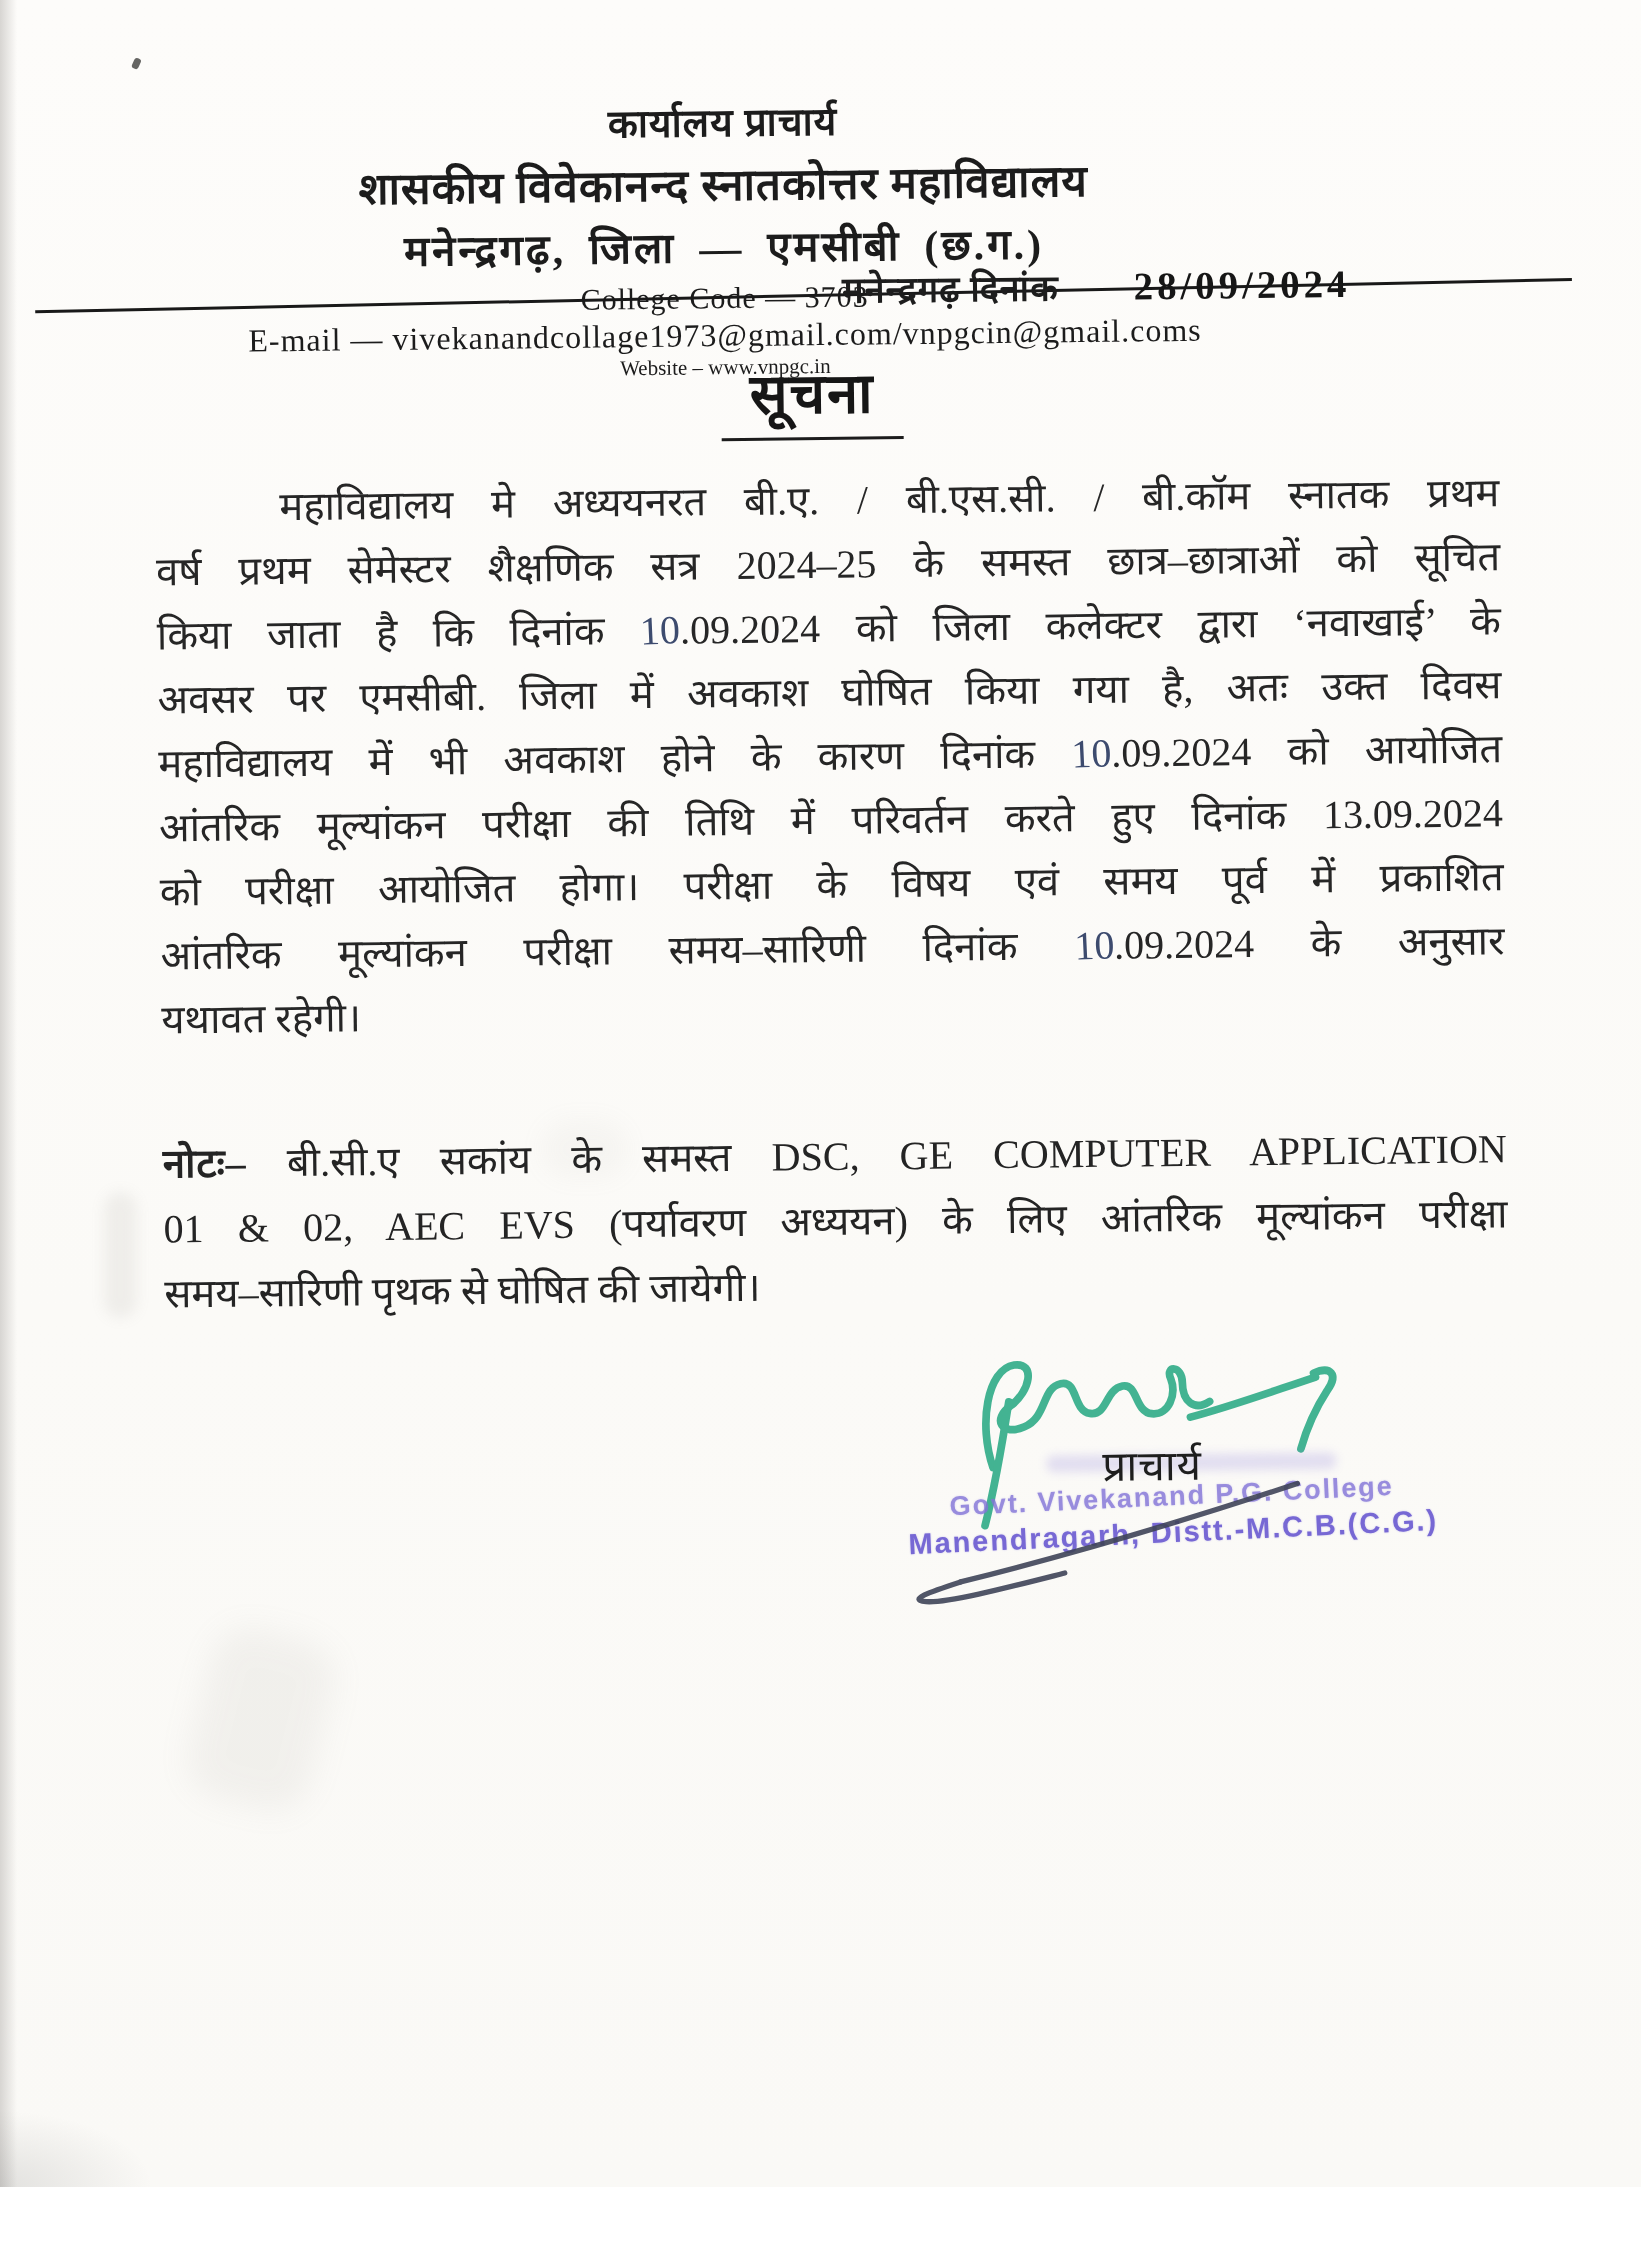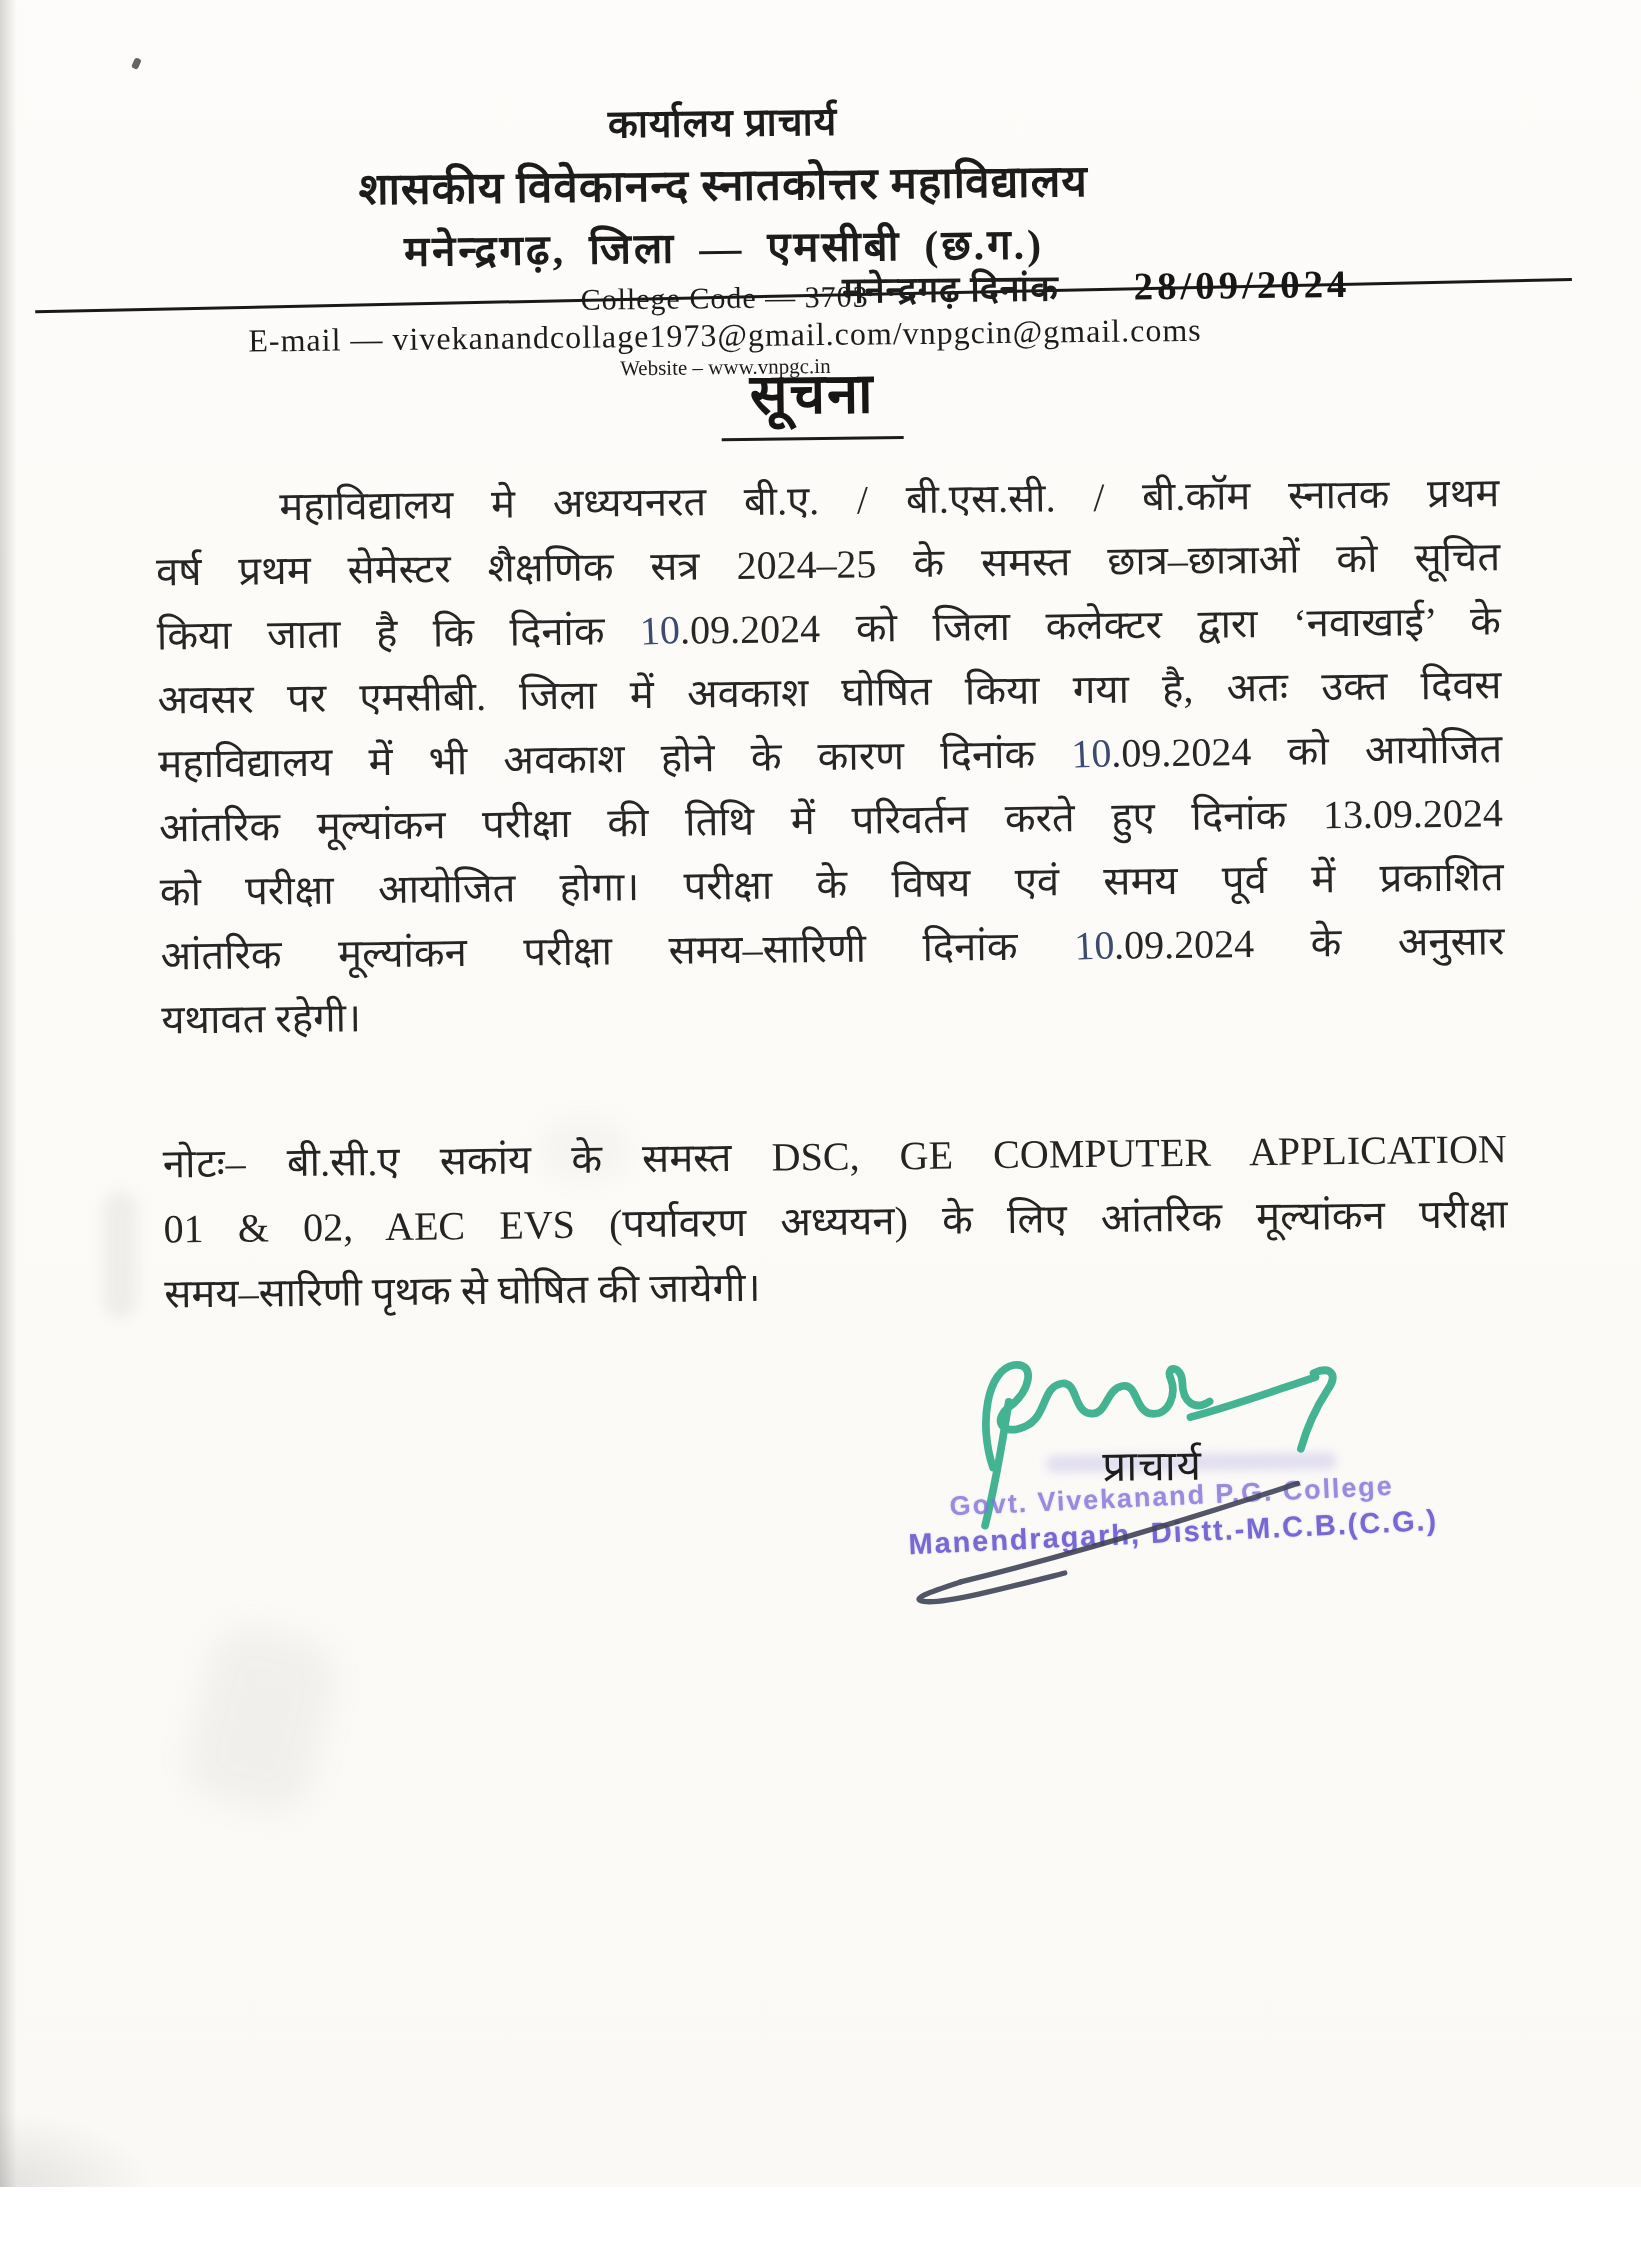--- a/index.html
+++ b/index.html
@@ -45,21 +45,21 @@
     padding:0 29px 7.7px 29px;border-bottom:3.9px solid #1c1c1c;letter-spacing:1.9px;}
 
   .bodytext{position:absolute;left:153px;top:469px;width:1344px;
     font-size:40px;line-height:64px;color:#262626;}
   .notetext{position:absolute;left:153px;top:1124px;width:1344px;
     font-size:40px;line-height:65px;color:#242424;}
   .tline{white-space:normal;}
   .tline.just{text-align:justify;text-align-last:justify;}
   .tline.ind{text-indent:124px;}
   .seg-n{}
-  .seg-b{font-weight:normal;letter-spacing:1px;}
+  .seg-b{font-weight:bold;letter-spacing:1px;}
   .seg-d{color:#3d4b6e;font-weight:500;display:inline-block;transform:rotate(-2deg);
     text-shadow:0 0 2.9px rgba(255,255,255,.95);}
 
   .sig{position:absolute;left:888px;top:1344px;width:560px;height:280px;}
   .sig svg{position:absolute;left:0;top:0;}
   .sig-designation{position:absolute;left:201px;top:95px;font-size:42px;color:#1e1e1e;
     z-index:2;letter-spacing:1px;}
   .stamp{position:absolute;left:-19.3px;top:141px;width:579px;text-align:center;z-index:2;
     transform:rotate(-2deg);font-family:"Liberation Sans","DejaVu Sans",sans-serif;}
   .stamp-l1{font-size:27px;font-weight:bold;color:#8374d8;opacity:.82;letter-spacing:1.9px;

